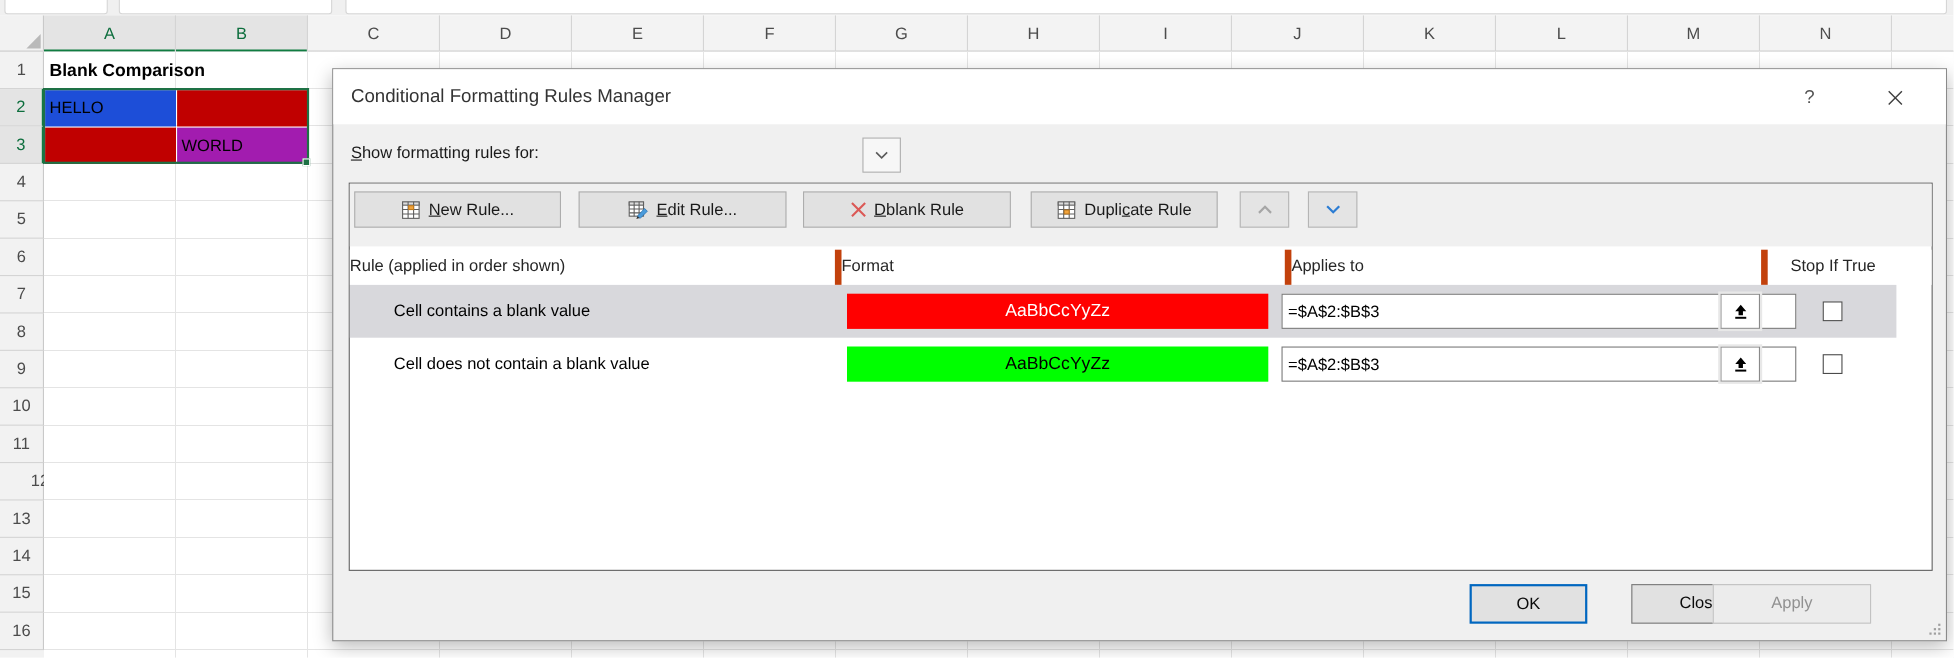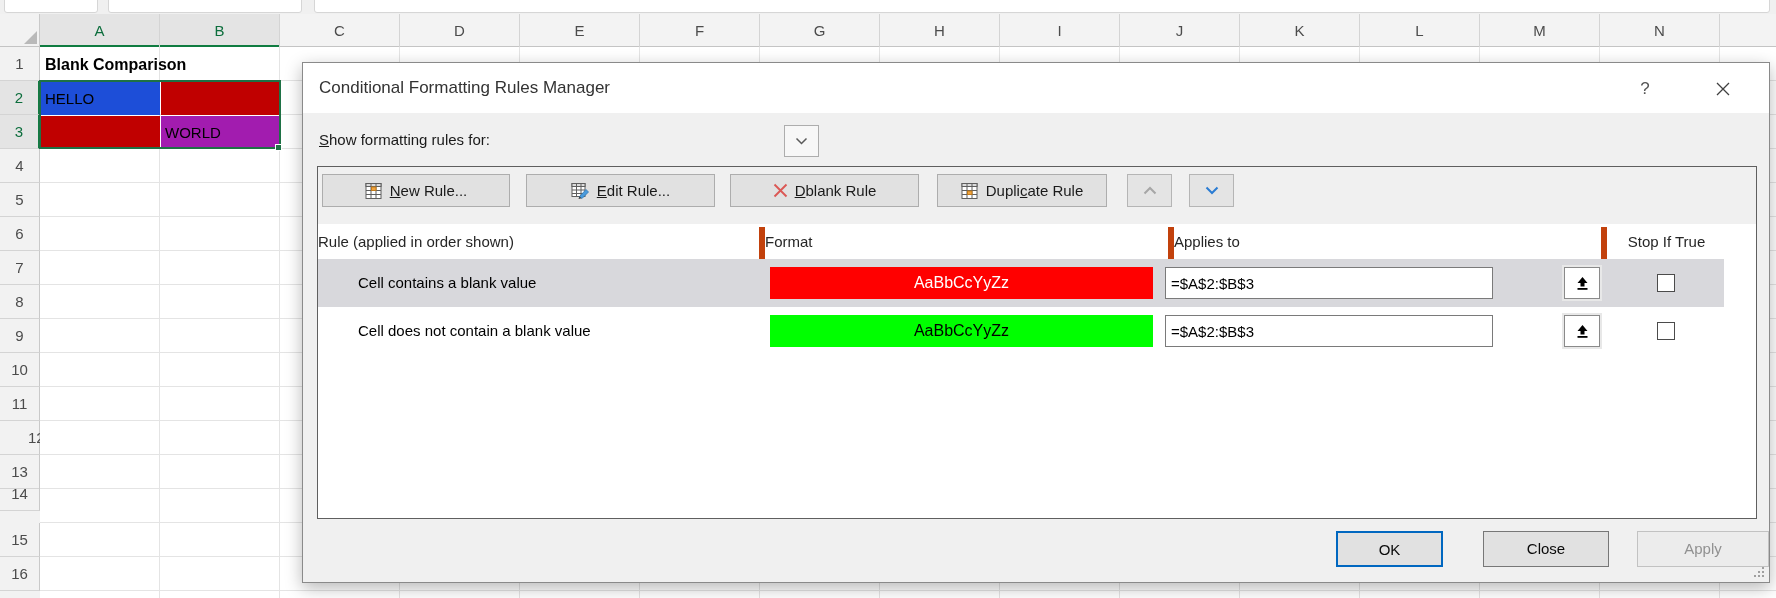--- a/index.html
+++ b/index.html
@@ -72,33 +72,33 @@
   .listhdr { position:absolute; left:0; top:60px; width:1438px; height:32px; background:#fff; }
   .lh { position:absolute; top:0; height:32px; line-height:30px; font-size:15px; color:#262626;
     border-right:6px solid #c2410c; }
   .lh.last { border-right:none; text-align:center; padding-left:0; }
 
   .rulerow { position:absolute; left:0; width:1406px; height:48px; }
   .rulerow.selected { background:#d8d8dc; }
   .rulename { position:absolute; left:40px; top:0; line-height:48px; font-size:15px; color:#000; }
   .swatch { position:absolute; left:452px; top:8px; width:383px; height:32px; text-align:center;
     line-height:32px; font-size:16px; }
-  .applies-input { position:absolute; left:847px; top:8px; width:328px; height:32px; background:#fff;
+  .applies-input { position:absolute; left:847px; top:8px; width:468px; height:32px; background:#fff;
     border:1px solid #7a7a7a; font-family:"Liberation Sans", sans-serif; font-size:15px;
     padding:0 0 0 5px; color:#000; }
   .picker { position:absolute; left:1246px; top:8px; width:36px; height:32px; background:#fff;
     border:1px solid #8a8a8a; outline:2px solid #e8e8e8; display:flex; align-items:center; justify-content:center; }
   .stopchk { position:absolute; left:1339px; top:15px; width:18px; height:18px; background:#fff;
     border:1px solid #4b4b4b; }
 
   .footer-btn { position:absolute; top:468px; height:36px; text-align:center; line-height:33px;
     font-size:15px; color:#0a0a0a; background:#e1e1e1; }
   .btn-ok { left:1033px; width:107px; border:2px solid #0067C0; }
   .btn-close { left:1180px; width:126px; border:1px solid #777; }
-  .btn-apply { left:1334px; width:132px; border:1px solid #c2c2c2; background:#ececec; color:#919191; }
+  .btn-apply { left:1254px; width:144px; border:1px solid #c2c2c2; background:#ececec; color:#919191; }
   .grip { position:absolute; right:5px; bottom:5px; width:10px; height:10px; }
   .grip i { position:absolute; width:2px; height:2px; background:#9f9f9f; }
 </style>
 </head>
 <body>
 
 <div class="stage">
 
   <div class="topstrip">
     <div class="box" style="left:4px;width:94px;"></div>
@@ -132,21 +132,21 @@
       <div class="rowhdr" style="top: 102px;">4</div>
       <div class="rowhdr" style="top: 136px;">5</div>
       <div class="rowhdr" style="top: 170px;">6</div>
       <div class="rowhdr" style="top: 204px;">7</div>
       <div class="rowhdr" style="top: 238px;">8</div>
       <div class="rowhdr" style="top: 272px;">9</div>
       <div class="rowhdr" style="top: 306px;">10</div>
       <div class="rowhdr" style="top: 340px;">11</div>
       <div class="rowhdr" style="top: 374px; padding-left: 28px;">12</div>
       <div class="rowhdr" style="top: 408px;">13</div>
-      <div class="rowhdr" style="top: 430px;">14</div>
+      <div class="rowhdr" style="top: 442px;">14</div>
       <div class="rowhdr" style="top: 476px;">15</div>
       <div class="rowhdr" style="top: 510px;">16</div>
     </div>
 
   <div class="grid"></div>
   <div id="cells-layer" style="position:absolute;left:0;top:0;">
       <div class="cell bold" style="left: 41px; top: 48px; width: 236px; color: rgb(0, 0, 0);">Blank Comparison</div>
       <div class="cell" style="left: 41px; top: 82px; background: #1d4ed8; color: rgb(0, 0, 0);">HELLO</div>
       <div class="cell" style="left: 161px; top: 82px; background: rgb(192, 0, 0); color: rgb(0, 0, 0);"></div>
       <div class="cell" style="left: 41px; top: 116px; background: rgb(192, 0, 0); color: rgb(0, 0, 0);"></div>

